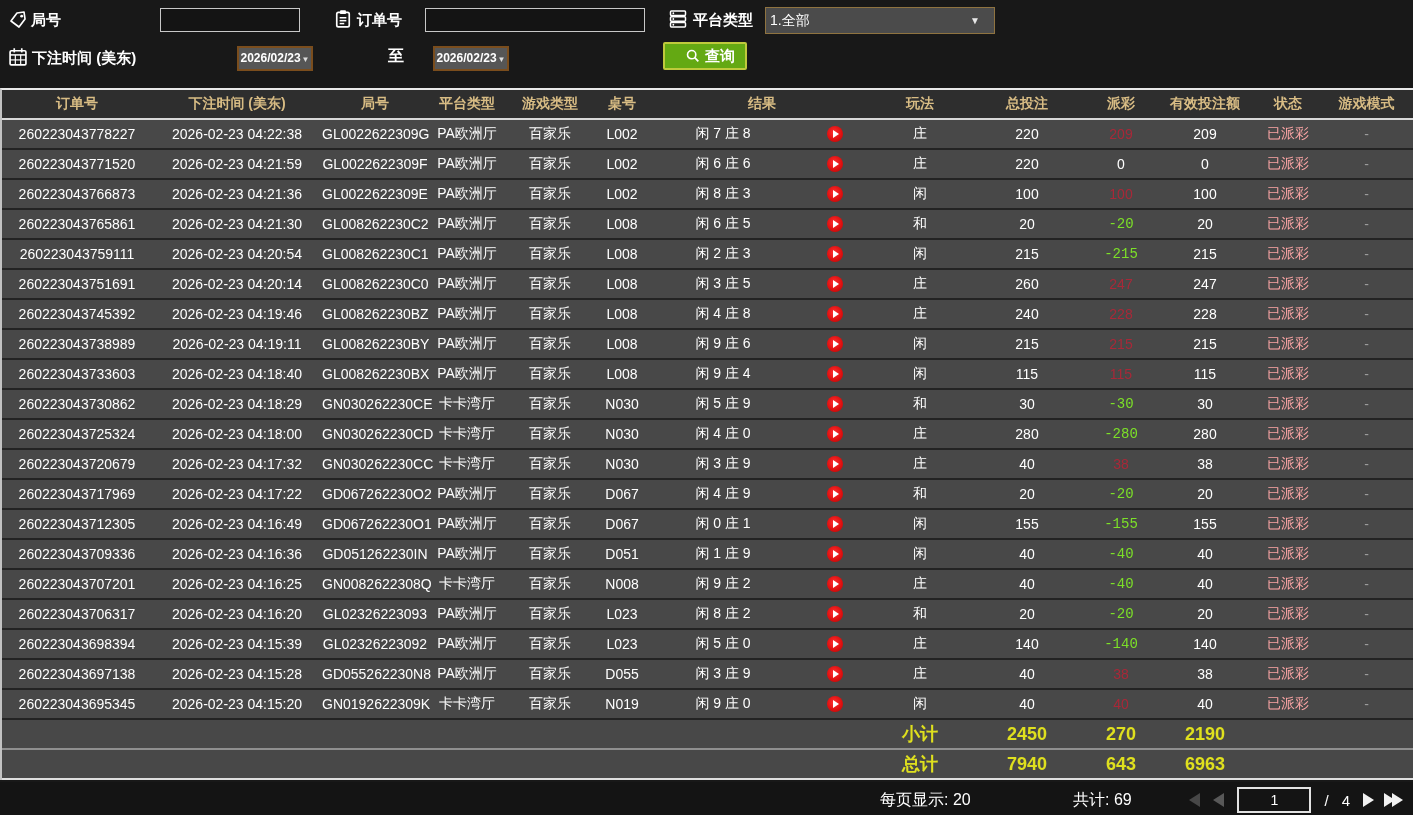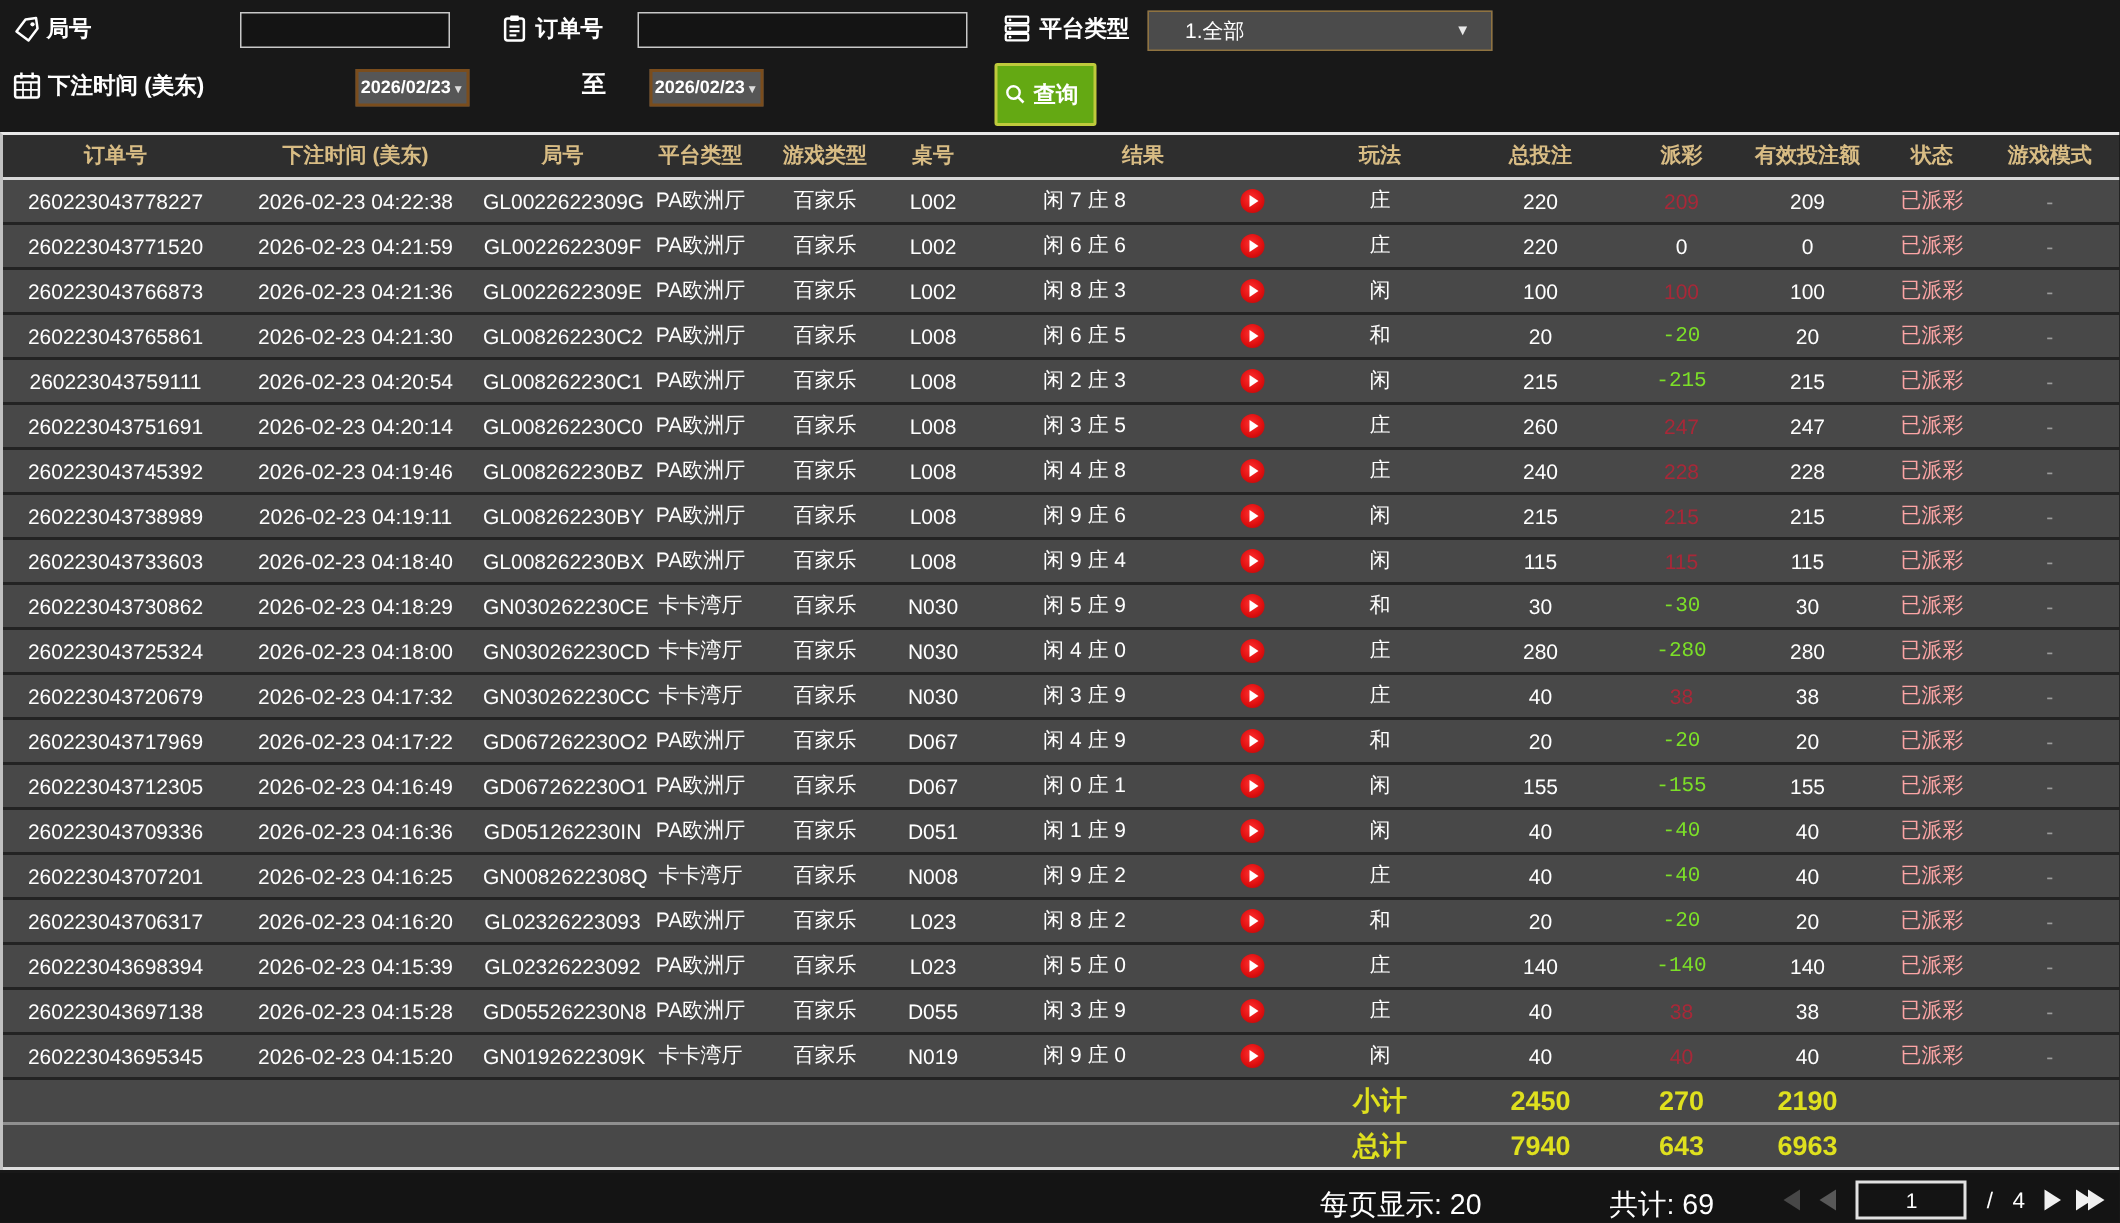--- a/index.html
+++ b/index.html
@@ -7,28 +7,28 @@
   .app{position:relative;width:1413px;height:815px;background:#181818;}
 
   
   .filters{position:relative;width:100%;height:88px;background:#181818;}
   .flabel{position:absolute;color:#fff;font-weight:bold;font-size:15px;line-height:26px;white-space:nowrap;}
   .ficon{position:absolute;width:20px;height:20px;top:3px;}
   .txt-input{position:absolute;top:8px;height:24px;background:#141414;border:1px solid #c8c8c8;
     color:#fff;font-size:14px;padding:0 6px;box-sizing:border-box;outline:none;}
   .select-box{position:absolute;top:7px;left:765px;width:230px;height:27px;background:#4b4b4b;
     border:1px solid #8f7340;box-sizing:border-box;color:#fff;font-size:14px;line-height:25px;
-    padding-left:24px;cursor:pointer;}
+    padding-left:4px;cursor:pointer;}
   .select-box .caret{position:absolute;right:14px;top:0;font-size:10px;color:#e8e8e8;}
   .date-box{position:absolute;top:46px;width:76px;height:25px;background:#565656;border:2px solid #7a4d1d;
     box-sizing:border-box;color:#fff;font-weight:bold;font-size:12px;line-height:21px;text-align:center;cursor:pointer;}
   .date-box .caret{font-size:8px;color:#ddd;margin-left:1px;}
   .to-label{position:absolute;left:388px;top:46px;color:#fff;font-weight:bold;font-size:16px;}
-  .search-btn{position:absolute;left:663px;top:42px;height:42px;background:#64a913;border:2px solid #bfca3c;
-    border-radius:2px;color:#fff;font-weight:bold;font-size:15px;padding:0 10px 0 4px;display:flex;
+  .search-btn{position:absolute;left:663px;top:42px;height:28px;background:#64a913;border:2px solid #bfca3c;
+    border-radius:2px;color:#fff;font-weight:bold;font-size:15px;padding:0 10px 0 20px;display:flex;
     align-items:center;gap:4px;cursor:pointer;box-sizing:border-box;}
 
   
   .table{width:1413px;box-sizing:border-box;border-top:2px solid #e8e8e8;border-left:2px solid #c2c2c2;}
   .grid{display:grid;grid-template-columns:150px 170px 106px 78px 88px 56px 146px 78px 92px 122px 66px 102px 64px 1fr;
     align-items:center;}
   .thead{height:28px;background:#2e2e2e;border-bottom:2px solid #d8d8d8;}
   .thead .hcell{color:#d8bc84;font-weight:bold;font-size:14px;text-align:center;white-space:nowrap;}
   .trow{height:28px;background:#484848;border-bottom:2px solid #232323;}
   .trow .cell{color:#fff;font-size:14px;text-align:center;white-space:nowrap;}
@@ -44,21 +44,21 @@
   .sumrow{height:28px;background:#484848;border-bottom:2px solid #8f8f8f;}
   .sumrow.last{border-bottom:2px solid #dedede;}
   .sumrow span{color:#dfe01e;font-weight:bold;font-size:18px;text-align:center;}
   .sum-label{grid-column:9;}
   .sum-bet{grid-column:10;}
   .sum-payout{grid-column:11;}
   .sum-valid{grid-column:12;}
 
   
   .pager-bar{position:absolute;left:0;bottom:0;width:1413px;height:33px;background:#141414;}
-  .pager-bar .ptext{position:absolute;top:8px;color:#fff;font-size:19px;white-space:nowrap;}
+  .pager-bar .ptext{position:absolute;top:8px;color:#fff;font-size:16px;white-space:nowrap;}
   .pager{position:absolute;right:10px;top:5px;display:flex;align-items:center;gap:13px;}
   .tri-l{width:0;height:0;border-top:7px solid transparent;border-bottom:7px solid transparent;border-right:11px solid #585858;cursor:pointer;}
   .tri-l.first{border-right-color:#474747;}
   .tri-r{width:0;height:0;border-top:7px solid transparent;border-bottom:7px solid transparent;border-left:11px solid #f0f0f0;cursor:pointer;}
   .dbl{display:flex;cursor:pointer;}
   .dbl .tri-r{margin-left:-3px;}
   .page-input{width:66px;height:20px;background:transparent;border:2px solid #e2e2e2;color:#fff;
     font-size:14px;text-align:center;outline:none;}
   .page-sep{color:#fff;font-size:15px;}
   svg{display:block;}

